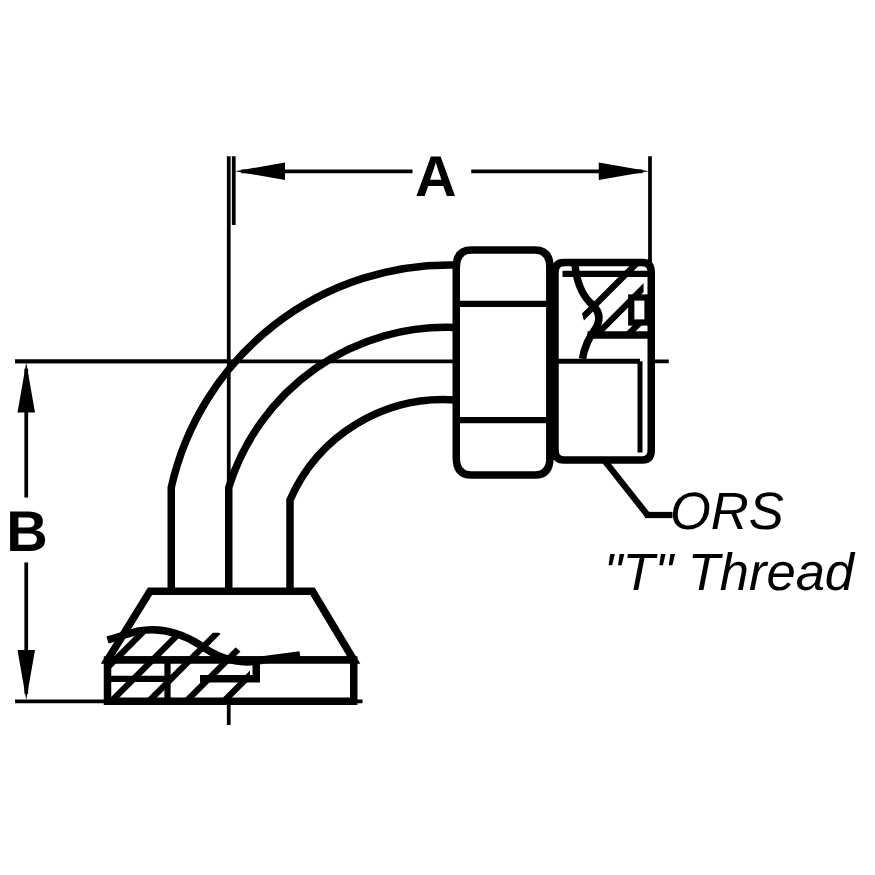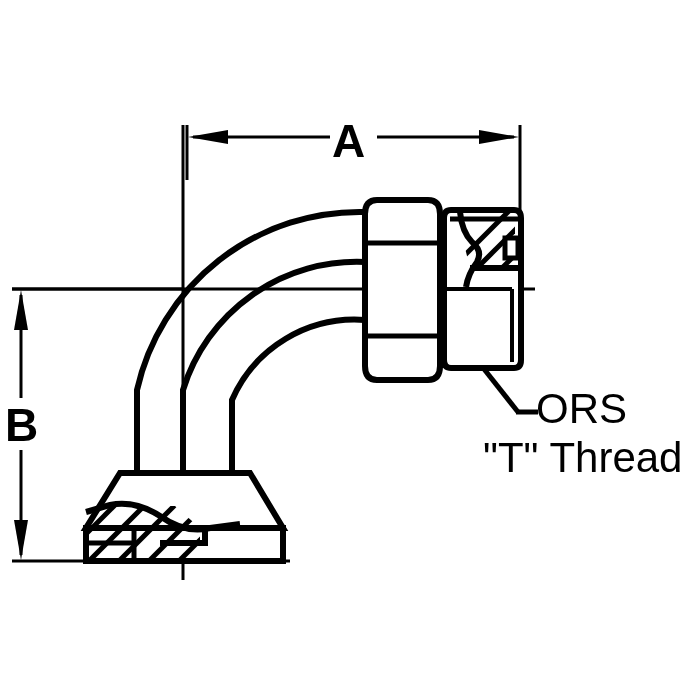--- a/index.html
+++ b/index.html
@@ -44,20 +44,21 @@
     top: 402px;
     font-size: 46px;
   }
   .callout-text {
     position: absolute;
     font-family: "Liberation Sans", sans-serif;
     color: #000000;
     font-size: 42px;
     line-height: 52px;
     white-space: pre;
+    font-style: italic;
   }
   #callout-ors {
     left: 536px;
     top: 383px;
   }
   #callout-thread {
     left: 483px;
     top: 432px;
   }
 </style>

